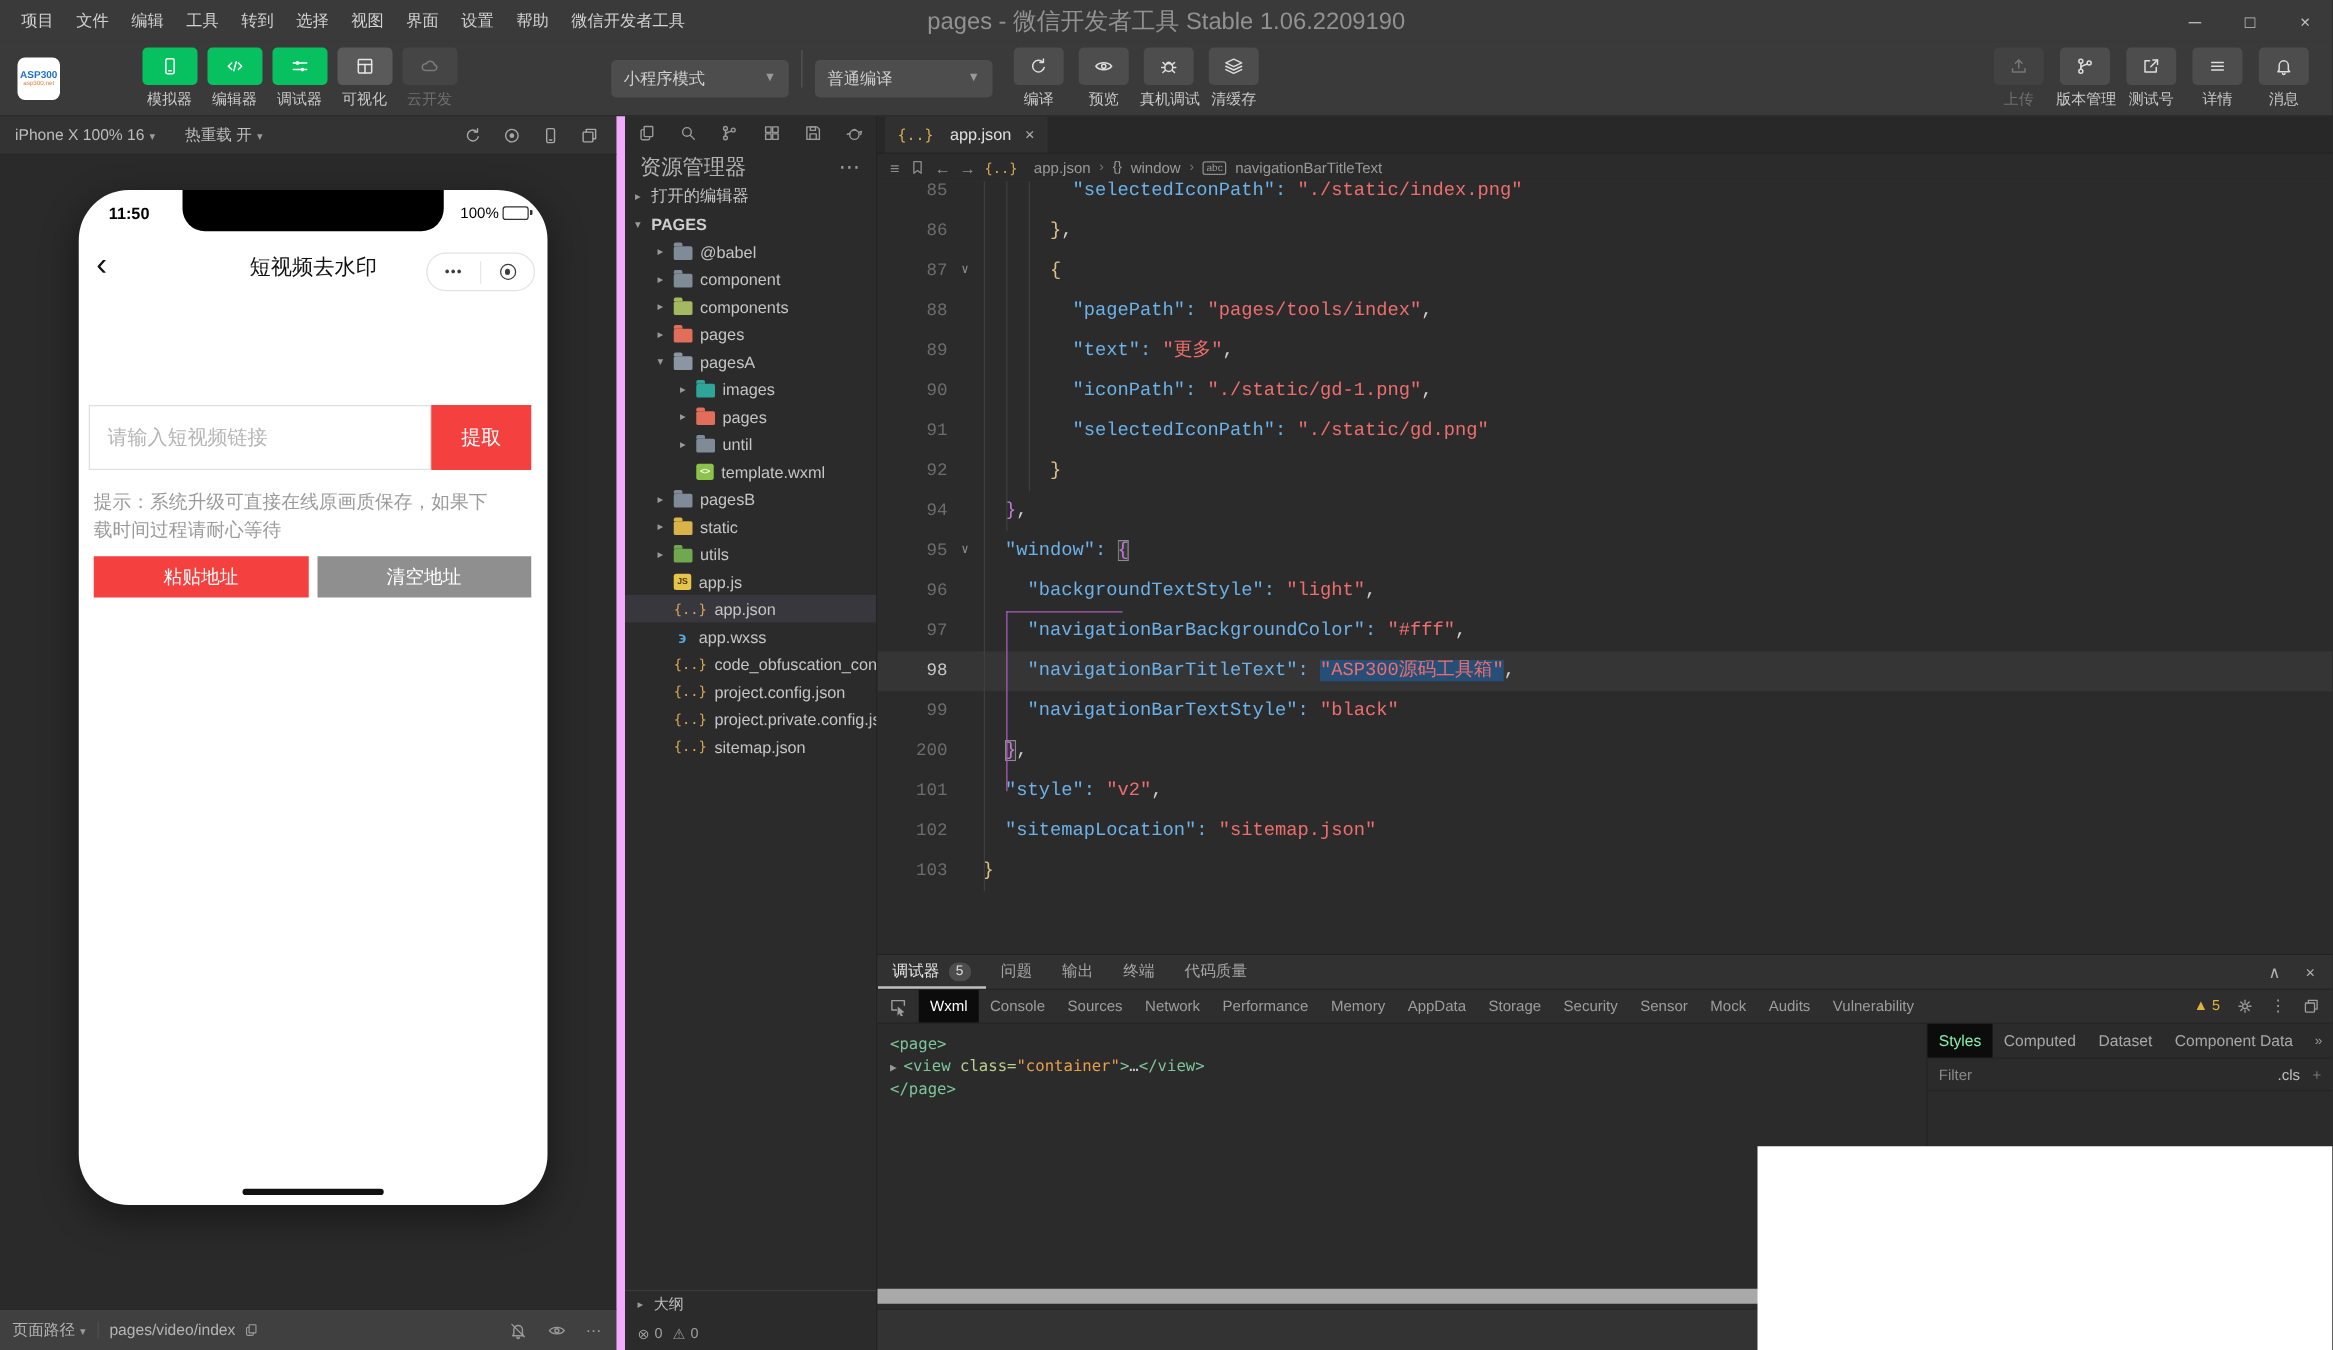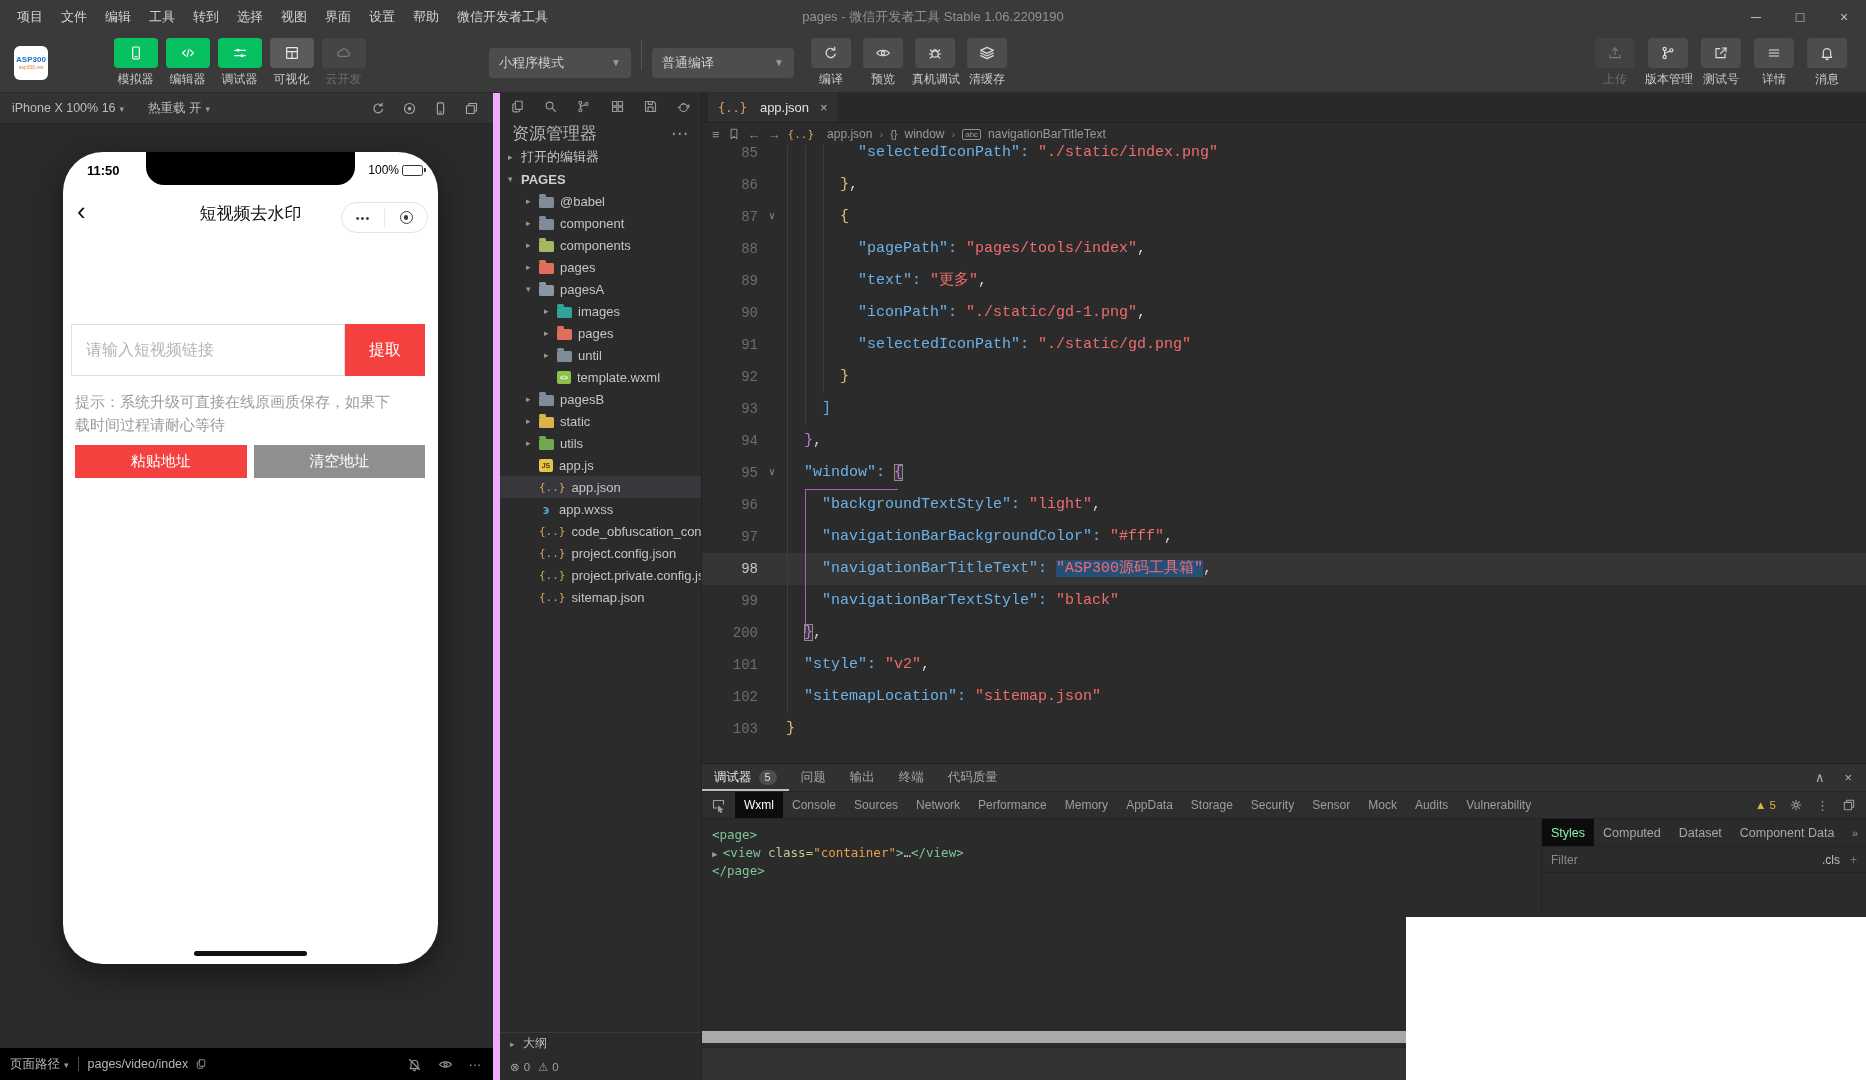--- a/index.html
+++ b/index.html
@@ -7,21 +7,21 @@
   #app{position:relative;width:1866px;height:1080px;background:#3a3a3a;
        font-family:"Liberation Sans","DejaVu Sans",sans-serif;color:#ccc;font-size:13px}
   .icon svg,.sicon svg{display:block;width:100%;height:100%}
   svg{stroke:currentColor;fill:none;stroke-width:1.8;stroke-linecap:round;stroke-linejoin:round}
   svg .f{fill:currentColor;stroke:none}
 
   
   .titlebar{height:33px;display:flex;align-items:center;position:relative;background:#3a3a3a}
   .menu{padding:0 9px;font-size:13px;color:#d2d2d2;cursor:default}
   .menus{display:flex;margin-left:8px;z-index:2}
-  .wtitle{position:absolute;left:0;right:0;text-align:center;color:#929292;font-size:13px}
+  .wtitle{position:absolute;left:0;right:0;text-align:center;color:#929292;font-size:19px}
   .wctrls{position:absolute;right:0;top:0;display:flex;z-index:2}
   .wctrl{width:44px;height:33px;display:flex;align-items:center;justify-content:center;color:#c0c0c0;font-size:14px}
 
   
   .toolbar{height:60px;display:flex;align-items:center;background:#3a3a3a;border-bottom:1px solid #2c2c2c}
   .logo{width:34px;height:34px;background:#fff;border-radius:6px;margin-left:14px;display:flex;flex-direction:column;align-items:center;justify-content:center;overflow:hidden}
   .logo b{color:#1f6fd0;font-size:8px;line-height:9px;font-weight:bold}
   .logo i{color:#e07b39;font-size:5px;font-style:normal;line-height:6px}
   .tgroup{display:flex;gap:5px;margin-left:64px}
   .tbtn{width:47px;text-align:center;cursor:pointer}
@@ -43,21 +43,21 @@
   .rgroup .disabled .tbox{background:#424242;color:#777}
 
   
   .main{display:flex;height:987px}
   .simcol{width:500px;display:flex;flex-direction:column;background:#2a2a2a;border-right:7px solid #f0abfc}
   .simbar{height:31px;background:#333;border-bottom:1px solid #272727;display:flex;align-items:center;font-size:12.5px;color:#bdbdbd}
   .simbar .caret{font-size:9px;color:#9a9a9a;margin-left:4px}
   .simicons{margin-left:auto;margin-right:14px;display:flex;gap:16px;color:#a8a8a8}
   .sicon{width:15px;height:15px;display:inline-block}
   .simcanvas{flex:1;position:relative;background:#2a2a2a}
-  .simstatus{height:33px;background:#000000;border-top:1px solid #272727;display:flex;align-items:center;font-size:12.5px;color:#b5b5b5}
+  .simstatus{height:33px;background:#404040;border-top:1px solid #272727;display:flex;align-items:center;font-size:12.5px;color:#b5b5b5}
   .vdiv{width:1px;height:14px;background:#4d4d4d;margin:0 9px}
 
   
   .phone{position:absolute;left:63px;top:28px;width:375px;height:812px;background:#fff;border-radius:40px;box-shadow:0 10px 30px rgba(0,0,0,.45);overflow:hidden}
   .notch{position:absolute;left:83px;top:0;width:209px;height:33px;background:#000;border-radius:0 0 18px 18px}
   .ptime{position:absolute;left:24px;top:11px;font-size:13px;font-weight:bold;color:#000}
   .pbat{position:absolute;right:12px;top:11px;display:flex;align-items:center;gap:3px;color:#000;font-size:12px}
   .batbody{width:21px;height:11px;border:1px solid #333;border-radius:2.5px;padding:1px}
   .batfill{width:100%;height:100%;background:#111;border-radius:1px}
   .batnub{width:2px;height:4px;background:#333;border-radius:0 1px 1px 0;margin-left:-2px}
@@ -700,25 +700,20 @@
               <span class="ln">91</span>
               <span class="fold"></span>
               <span class="lt"><span class="ti">        </span><span class="tk">"selectedIconPath"</span><span class="tc">: </span><span class="ts">"./static/gd.png"</span></span>
             </div>
             <div class="cl">
               <span class="ln">92</span>
               <span class="fold"></span>
               <span class="lt"><span class="ti">      </span><span class="tb1">}</span></span>
             </div>
             <div class="cl">
-              <span class="ln">93</span>
-              <span class="fold"></span>
-              <span class="lt"><span class="ti">    </span><span class="tb3">]</span></span>
-            </div>
-            <div class="cl">
               <span class="ln">94</span>
               <span class="fold"></span>
               <span class="lt"><span class="ti">  </span><span class="tb2">}</span><span class="tp">,</span></span>
             </div>
             <div class="cl">
               <span class="ln">95</span>
               <span class="fold">∨</span>
               <span class="lt"><span class="ti">  </span><span class="tk">"window"</span><span class="tc">: </span><span class="tb2 box">{</span></span>
             </div>
             <div class="cl">

